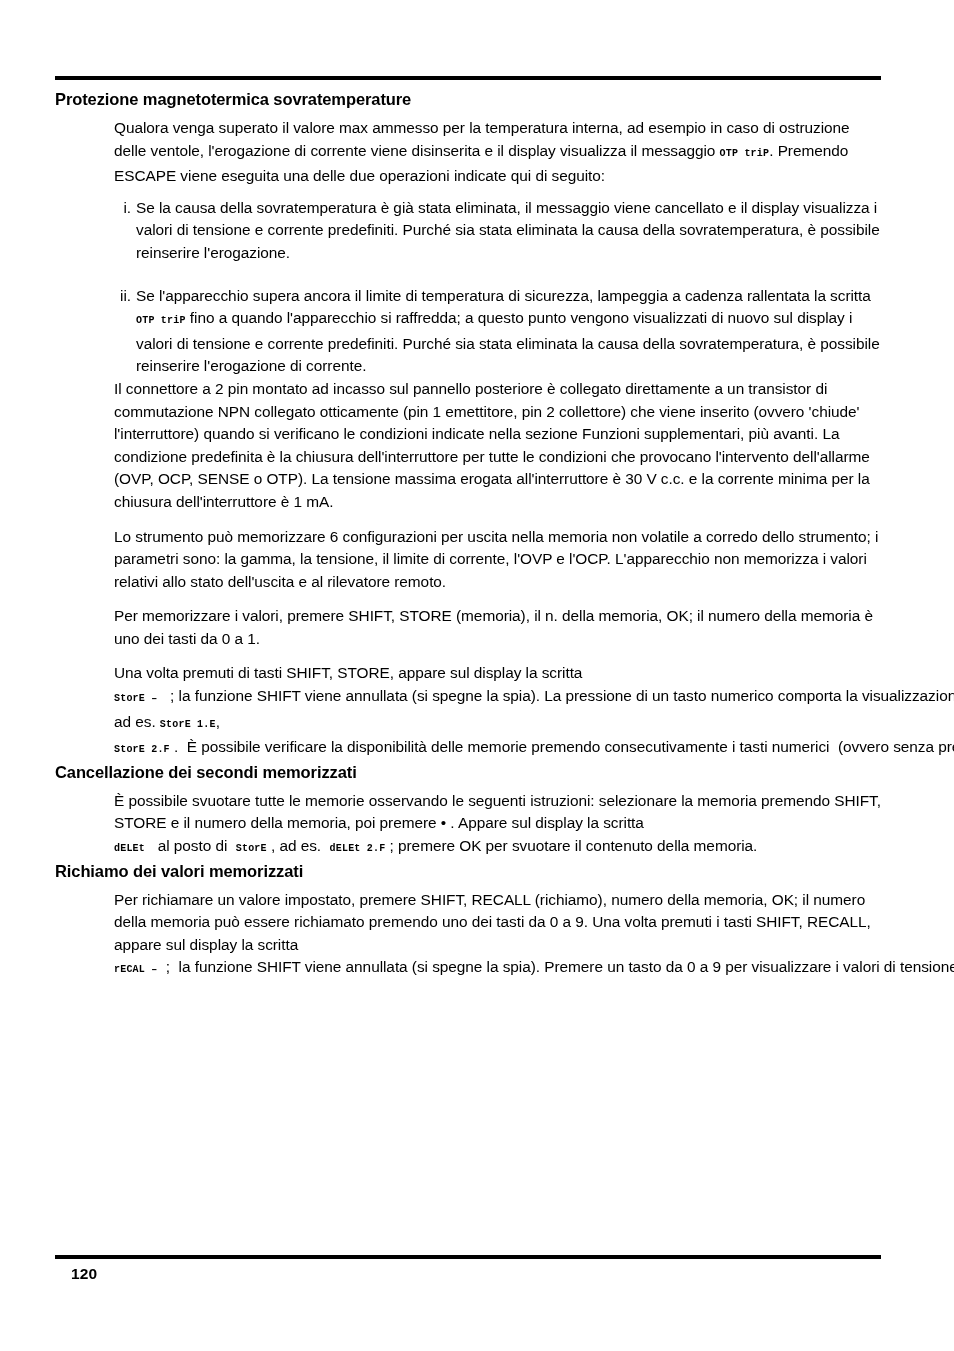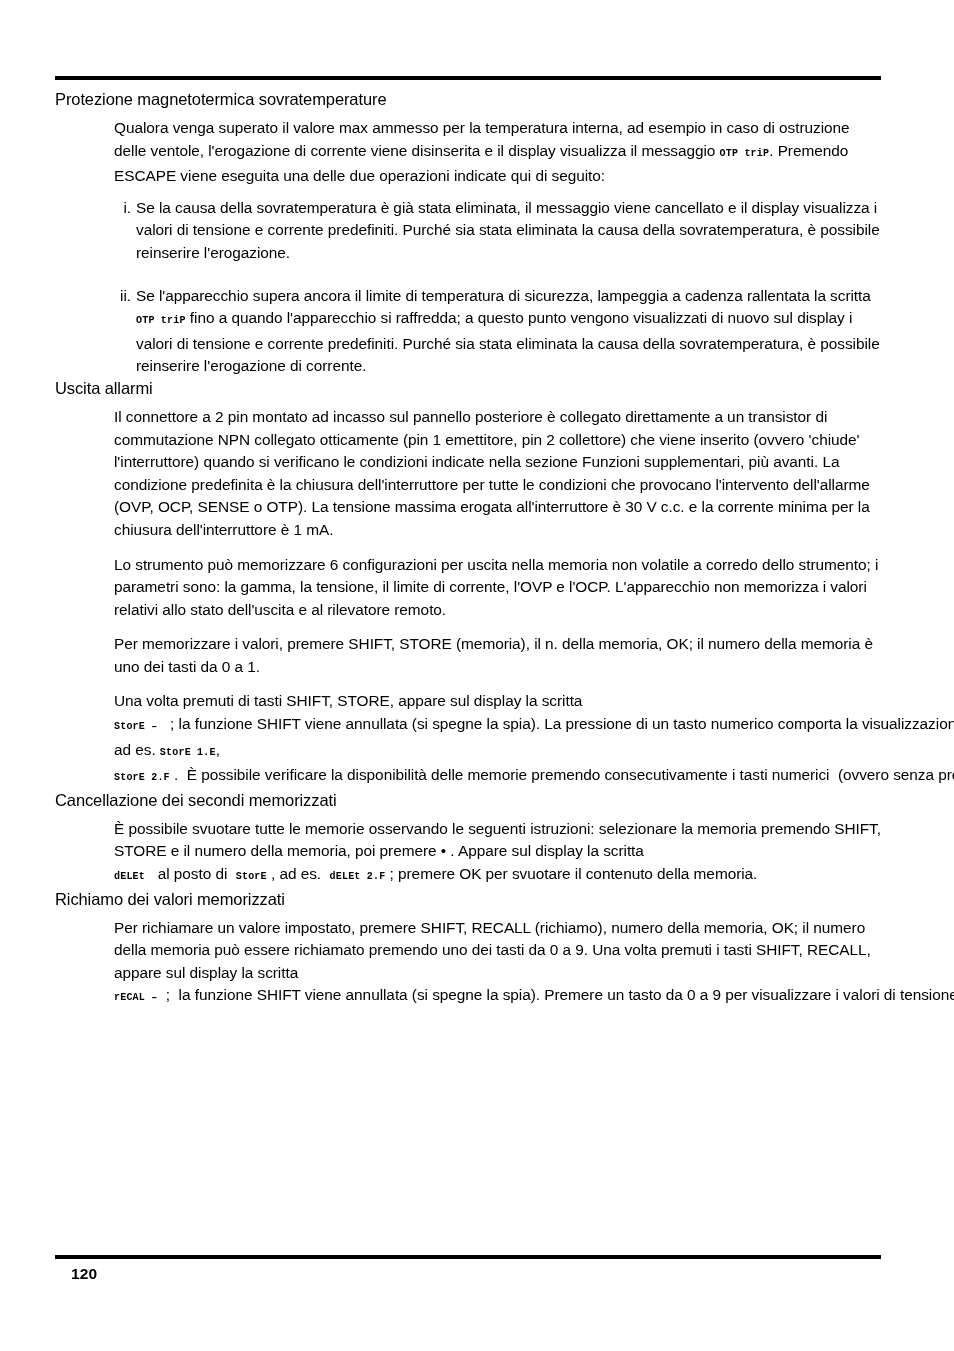--- a/index.html
+++ b/index.html
@@ -45,21 +45,21 @@
     position: absolute;
     left: 71px;
     top: 1264px;
     font-size: 15.5px;
     line-height: 20px;
     letter-spacing: 0.1px;
     font-weight: bold;
   }
   h2.section-heading {
     font-size: 16.5px;
-    font-weight: normal;
+    font-weight: bold;
     margin: 0;
     padding: 0;
     line-height: 21px;
     letter-spacing: -0.1px;
   }
   .sec-gap-1 { margin-top: 0; }
   .sec-gap   { margin-top: 22px; }
   p.body-text {
     margin: 0;
     padding: 0 0 0 59px;
@@ -111,21 +111,20 @@
     <div class="rule-top"></div>
 
     <h2 class="section-heading sec-gap-1">Protezione magnetotermica sovratemperature</h2>
     <p class="body-text"><span>Qualora venga superato il valore max ammesso per la temperatura interna, ad esempio in caso di ostruzione delle ventole, l'erogazione di corrente viene disinserita e il display visualizza il messaggio </span><code class="mono">OTP triP</code><span>. Premendo ESCAPE viene eseguita una delle due operazioni indicate qui di seguito:</span></p>
 
     <ol class="roman-list">
       <li><span class="marker">i.</span><span>Se la causa della sovratemperatura è già stata eliminata, il messaggio viene cancellato e il display visualizza i valori di tensione e corrente predefiniti. Purché sia stata eliminata la causa della sovratemperatura, è possibile reinserire l'erogazione.</span></li>
       <li><span class="marker">ii.</span><span>Se l'apparecchio supera ancora il limite di temperatura di sicurezza, lampeggia a cadenza rallentata la scritta </span><code class="mono">OTP triP</code><span> fino a quando l'apparecchio si raffredda; a questo punto vengono visualizzati di nuovo sul display i valori di tensione e corrente predefiniti. Purché sia stata eliminata la causa della sovratemperatura, è possibile reinserire l'erogazione di corrente.</span></li>
     </ol>
 
-    <h2 class="section-heading sec-gap">Uscita allarmi</h2>
     <p class="body-text">Il connettore a 2 pin montato ad incasso sul pannello posteriore è collegato direttamente a un transistor di commutazione NPN collegato otticamente (pin 1 emettitore, pin 2 collettore) che viene inserito (ovvero 'chiude' l'interruttore) quando si verificano le condizioni indicate nella sezione Funzioni supplementari, più avanti. La condizione predefinita è la chiusura dell'interruttore per tutte le condizioni che provocano l'intervento dell'allarme (OVP, OCP, SENSE o OTP). La tensione massima erogata all'interruttore è 30 V c.c. e la corrente minima per la chiusura dell'interruttore è 1 mA.</p>
 
     <p class="body-text">Lo strumento può memorizzare 6 configurazioni per uscita nella memoria non volatile a corredo dello strumento; i parametri sono: la gamma, la tensione, il limite di corrente, l'OVP e l'OCP. L'apparecchio non memorizza i valori relativi allo stato dell'uscita e al rilevatore remoto.</p>
     <p class="body-text">Per memorizzare i valori, premere SHIFT, STORE (memoria), il n. della memoria, OK; il numero della memoria è uno dei tasti da 0 a 1.</p>
     <p class="body-text"><span>Una volta premuti di tasti SHIFT, STORE, appare sul display la scritta  </span><code class="mono">StorE –</code><span class="sp">   ; la funzione SHIFT viene annullata (si spegne la spia). La pressione di un tasto numerico comporta la visualizzazione del numero digitato al posto del simbolo  </span><br><span>ad es. </span><code class="mono">StorE 1.E</code><span>, </span><code class="mono">StorE 2.F</code><span class="sp"> .  È possibile verificare la disponibilità delle memorie premendo consecutivamente i tasti numerici  (ovvero senza premere ogni volta SHIFT, STORE) prima di confermare la selezione con il tasto OK. È possibile sovrascrivere una memoria piena con i nuovi valori impostati oppure uscire dalla funzione di memorizzazione in qualsiasi momento senza salvare i valori premendo ESCAPE o aspettando 10 secondi dalla digitazione dell'ultimo valore.</span></p>
 
     <h2 class="section-heading sec-gap">Cancellazione dei secondi memorizzati</h2>
     <p class="body-text"><span>È possibile svuotare tutte le memorie osservando le seguenti istruzioni: selezionare la memoria premendo SHIFT, STORE e il numero della memoria, poi premere  • . Appare sul display la scritta  </span><code class="mono">dELEt</code><span class="sp">   al posto di  </span><code class="mono">StorE</code><span class="sp"> , ad es.  </span><code class="mono">dELEt 2.F</code><span class="sp"> ; premere OK per svuotare il contenuto della memoria.</span></p>
 
     <h2 class="section-heading sec-gap">Richiamo dei valori memorizzati</h2>

